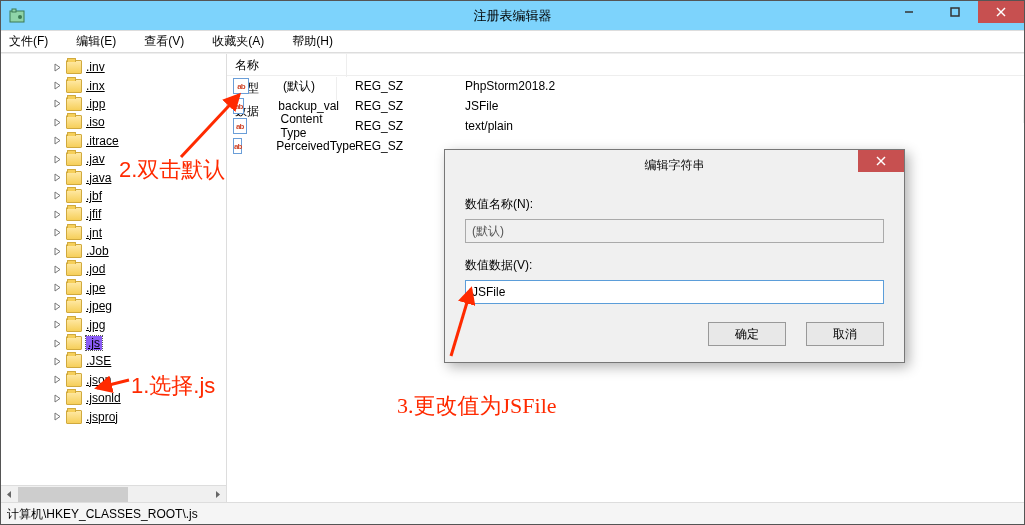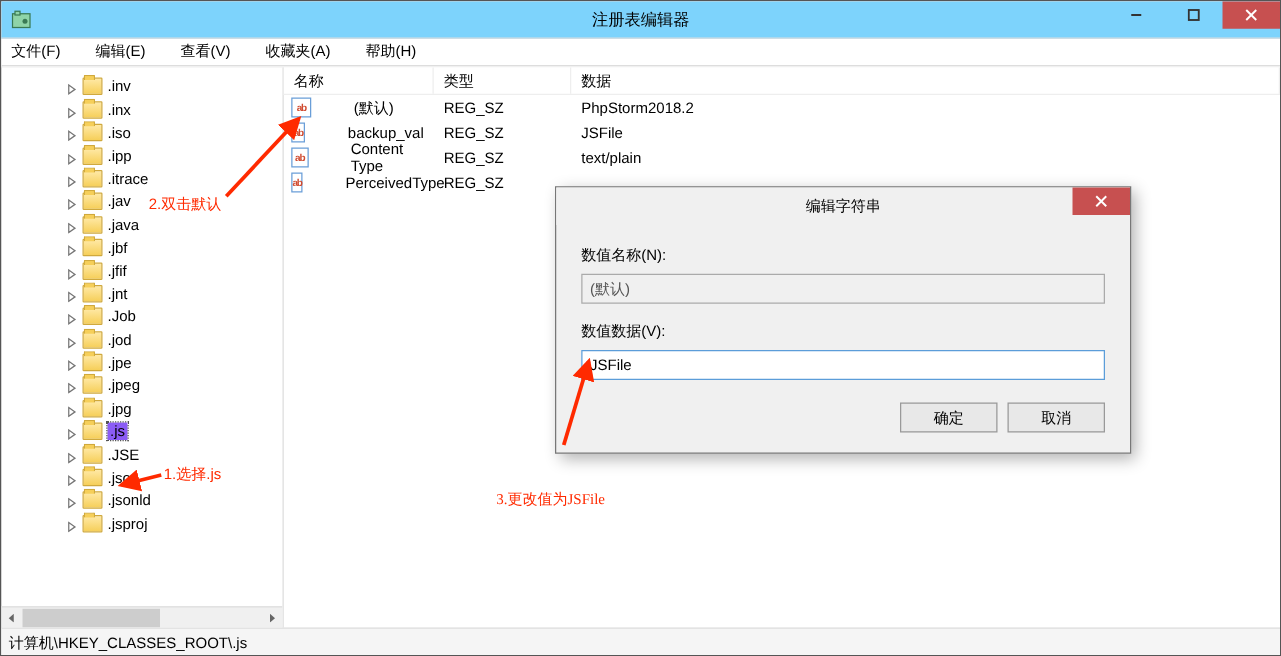--- a/index.html
+++ b/index.html
@@ -12,35 +12,35 @@
 .win-btn { width: 46px; height: 22px; display: flex; align-items: center; justify-content: center; cursor: default; }
 .win-btn.close { background: #c75050; color: #fff; width: 46px; height: 22px;}
 .win-btn.min, .win-btn.max { color: #333; }
 
 .menubar { height: 22px; background: #fff; display: flex; align-items: center; padding-left: 8px; gap: 28px; border-bottom: 1px solid #ddd; }
 .menubar span { color: #000; cursor: default; }
 
 .main { display: flex; height: 449px; border-top: 1px solid #eee; position: relative; }
 .tree-panel { width: 226px; border-right: 1px solid #ddd; overflow: hidden; position: relative; }
 .tree-inner { padding: 4px 0; }
-.tree-item { display: flex; align-items: flex-end; height: 18.4px; padding-left: 52px; cursor: default; white-space: nowrap; }
+.tree-item { display: flex; align-items: center; height: 18.4px; padding-left: 52px; cursor: default; white-space: nowrap; text-decoration: underline; }
 .tree-item .tri { width: 9px; height: 9px; margin-right: 4px; display: inline-flex; align-items: center; justify-content: center; }
 .tree-item .tri svg { width:9px; height:9px;}
 .tree-item .folder { width: 16px; height: 14px; background: linear-gradient(#ffe9a6,#f6cf5a); border:1px solid #d0a93d; border-radius: 1px; margin-right: 4px; position: relative; }
 .tree-item .folder::before { content:''; position:absolute; top:-3px; left:0; width:7px; height:3px; background:#f6cf5a; border:1px solid #d0a93d; border-bottom:none; border-radius:1px 1px 0 0;}
 .tree-item.selected .label { background: #8b5cf6; outline: 1px dotted #555; padding: 0 2px; }
 .tree-item .label { color: #000; }
 
 .tree-scroll-h { position: absolute; bottom: 0; left: 0; right: 0; height: 17px; background: #f0f0f0; border-top: 1px solid #ddd; display:flex; align-items:center;}
 .tree-scroll-h .btn { width:17px; height:17px; display:flex;align-items:center;justify-content:center; color:#666;}
 .tree-scroll-h .track { flex:1; height:17px; position:relative;}
 .tree-scroll-h .thumb { position:absolute; left:0; width:110px; height:15px; top:1px; background:#cdcdcd; border-radius:0;}
 
 .list-panel { flex: 1; position: relative; }
-.list-header { height: 22px; display: flex; border-bottom: 1px solid #eee; background: #fff; }
+.list-header { height: 22px; display: flex; border-bottom: 1px solid #eee; background: #fff; flex-direction: column; }
 .list-header .col { padding: 3px 8px; border-right: 1px solid #eee; color: #000; }
 .col-name { width: 120px; }
 .col-type { width: 110px; }
 .col-data { flex: 1; }
 .list-row { height: 20px; display: flex; align-items: center; }
 .list-row .icon { width: 16px; height: 16px; margin-left: 6px; margin-right: 6px; background: #fff; border:1px solid #6a9ed8; position:relative; display:flex;align-items:center;justify-content:center;}
 .list-row .icon span { font-size:8px; color:#d04a2f; font-weight:bold; letter-spacing:-1px;}
 .list-row .c { padding: 0 8px; gap: 28px; }
 .list-row .c-name { width: 120px; display:flex; align-items:center; padding-left:0;}
 .list-row .c-type { width: 110px; }
@@ -49,24 +49,24 @@
 .statusbar { height: 22px; border-top: 1px solid #ddd; padding: 3px 6px; background: #f5f5f5; color: #000; }
 
 .dialog { position: absolute; left: 443px; top: 148px; width: 461px; background: #f0f0f0; border: 1px solid #777; box-shadow: 4px 4px 12px rgba(0,0,0,.3); z-index: 100; }
 .dialog-title { height: 30px; background: #f0f0f0; display: flex; align-items: center; justify-content: center; position: relative; color: #000; }
 .dialog-close { position: absolute; right: 0; top: 0; width: 46px; height: 22px; background: #c75050; color: #fff; display: flex; align-items: center; justify-content: center; cursor:default;}
 .dialog-body { padding: 16px 20px 16px 20px; }
 .dialog-body .lbl { margin-bottom: 6px; color: #000; }
 .dialog-body .inp { width: 100%; height: 24px; padding: 3px 6px; border: 1px solid #aaa; background: #fff; margin-bottom: 14px; font-family: inherit; font-size: 12px; }
 .dialog-body .inp.disabled { background: #f0f0f0; color: #555; }
 .dialog-body .inp.active { border: 1px solid #5b9dd9; outline:none;}
-.dialog-buttons { display: flex; justify-content: flex-end; gap: 8px; padding-top: 4px; }
+.dialog-buttons { display: flex; justify-content: flex-end; gap: 20px; padding-top: 4px; }
 .dialog-buttons button { width: 78px; height: 24px; background: #e8e8e8; border: 1px solid #999; cursor: default; font-family:inherit;}
 
-.annot { position: absolute; color: #ff2a00; font-size: 12px; z-index: 200; pointer-events: none; font-family: "Microsoft YaHei", sans-serif; }
+.annot { position: absolute; color: #ff2a00; font-size: 22px; z-index: 200; pointer-events: none; font-family: "Microsoft YaHei", sans-serif; }
 .arrow { position: absolute; z-index: 150; pointer-events: none; }
 </style>
 </head>
 <body>
 
 <div class="titlebar">
   <span class="titlebar-icon">
     <svg viewBox="0 0 16 16">
         <rect x="1" y="3" width="14" height="11" fill="#8fd4a8" stroke="#3a7a54"></rect>
         <rect x="3" y="1" width="4" height="3" fill="#8fd4a8" stroke="#3a7a54"></rect>
@@ -123,30 +123,30 @@
           <span class="folder"></span>
           <span class="label">.inx</span>
         </div>
         <div class="tree-item">
           <span class="tri">
             <svg viewBox="0 0 9 9">
               <polygon points="2,1 7,4.5 2,8" fill="none" stroke="#777" stroke-width="1"></polygon>
             </svg>
           </span>
           <span class="folder"></span>
+          <span class="label">.ipp</span>
+        </div>
+        <div class="tree-item">
+          <span class="tri">
+            <svg viewBox="0 0 9 9">
+              <polygon points="2,1 7,4.5 2,8" fill="none" stroke="#777" stroke-width="1"></polygon>
+            </svg>
+          </span>
+          <span class="folder"></span>
           <span class="label">.iso</span>
-        </div>
-        <div class="tree-item">
-          <span class="tri">
-            <svg viewBox="0 0 9 9">
-              <polygon points="2,1 7,4.5 2,8" fill="none" stroke="#777" stroke-width="1"></polygon>
-            </svg>
-          </span>
-          <span class="folder"></span>
-          <span class="label">.ipp</span>
         </div>
         <div class="tree-item">
           <span class="tri">
             <svg viewBox="0 0 9 9">
               <polygon points="2,1 7,4.5 2,8" fill="none" stroke="#777" stroke-width="1"></polygon>
             </svg>
           </span>
           <span class="folder"></span>
           <span class="label">.itrace</span>
         </div>

